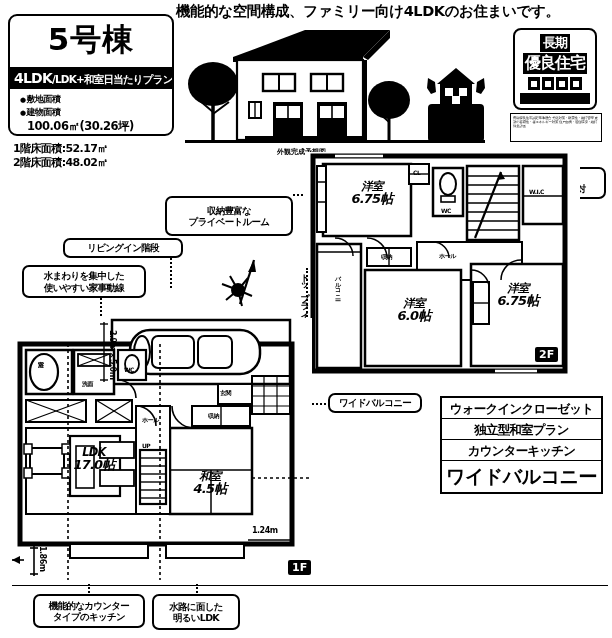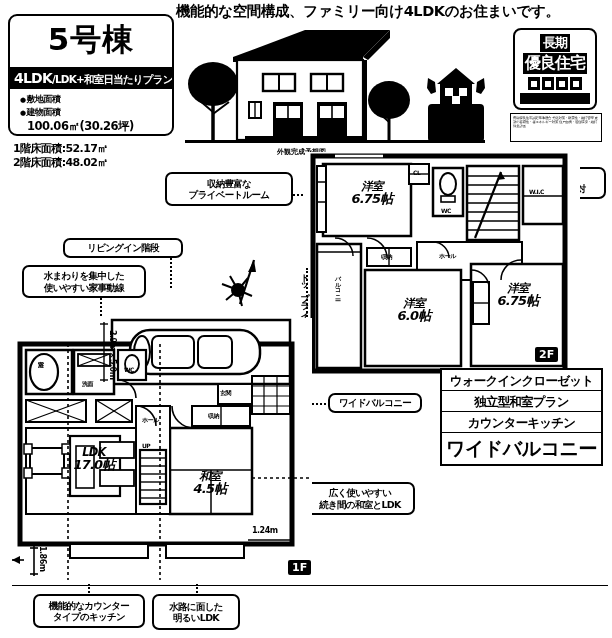--- a/index.html
+++ b/index.html
@@ -95,21 +95,21 @@
   }
 
   .floor-badge {
     position: absolute; background: #000; color: #fff;
     font-size: 11px; font-weight: bold; padding: 1px 4px; border-radius: 2px;
   }
 
   .vlabel { writing-mode: vertical-rl; font-size: 9px; font-weight: bold; letter-spacing: -1px; }
 
   
-  .feat-list { position: absolute; left: 440px; top: 368px; width: 163px; border: 2px solid #000; background:#fff; }
+  .feat-list { position: absolute; left: 440px; top: 396px; width: 163px; border: 2px solid #000; background:#fff; }
   .feat-item {
     border-bottom: 1.5px solid #000; height: 21px; line-height: 21px;
     text-align: center; font-size: 12.5px; font-weight: bold; letter-spacing: -0.8px;
   }
   .feat-item:last-child { border-bottom: none; height: 31px; line-height: 31px; font-size: 19px; letter-spacing: -0.5px; }
 
   
   .compass { position: absolute; left: 218px; top: 256px; width: 46px; height: 56px; }
 
   .dimtext { position: absolute; font-size: 8px; font-weight: bold; letter-spacing: -0.5px; }
@@ -201,40 +201,38 @@
     <div class="cert-houses">
       <div class="cert-h"></div>
       <div class="cert-h"></div>
       <div class="cert-h"></div>
       <div class="cert-h"></div>
     </div>
     <div class="cert-bar"></div>
   </div>
   <div class="cert-fine">長期優良住宅認定基準適合 劣化対策・耐震性・維持管理 更新の容易性・省エネルギー対策 住戸面積・居住環境・維持保全計画</div>
 
-  <div class="callout" style="left:165px;top:172px;width:128px;height:34px">収納豊富な
+  <div class="callout" style="left:165px;top:196px;width:128px;height:40px">収納豊富な
 プライベートルーム</div>
   <div class="leader h" style="left:293px;top:194px;width:22px;"></div>
 
   <div class="callout" style="left:494px;top:167px;width:112px;height:32px">大容量のWIC
 収納充実プラン対</div>
   <div class="leader v" style="left:510px;top:199px;height:24px;"></div>
 
   <div class="callout" style="left:63px;top:238px;width:120px;height:20px">リビングイン階段</div>
   <div class="leader v" style="left:170px;top:258px;height:30px;"></div>
 
   <div class="callout" style="left:22px;top:265px;width:124px;height:33px">水まわりを集中した
 使いやすい家事動線</div>
   <div class="leader v" style="left:100px;top:298px;height:26px;"></div>
 
   <div class="callout" style="left:328px;top:393px;width:94px;height:20px">ワイドバルコニー</div>
   <div class="leader h" style="left:312px;top:403px;width:18px;"></div>
 
-  <div class="callout" style="left:305px;top:482px;width:110px;height:33px">広く使いやすい
-続き間の和室とLDK</div>
   <div class="leader h" style="left:282px;top:498px;width:26px;"></div>
 
   <div class="callout" style="left:33px;top:594px;width:112px;height:34px">機能的なカウンター
 タイプのキッチン</div>
   <div class="leader v" style="left:88px;top:584px;height:12px;"></div>
 
   <div class="callout" style="left:152px;top:594px;width:88px;height:36px">水路に面した
 明るいLDK</div>
   <div class="leader v" style="left:196px;top:584px;height:12px;"></div>
 

